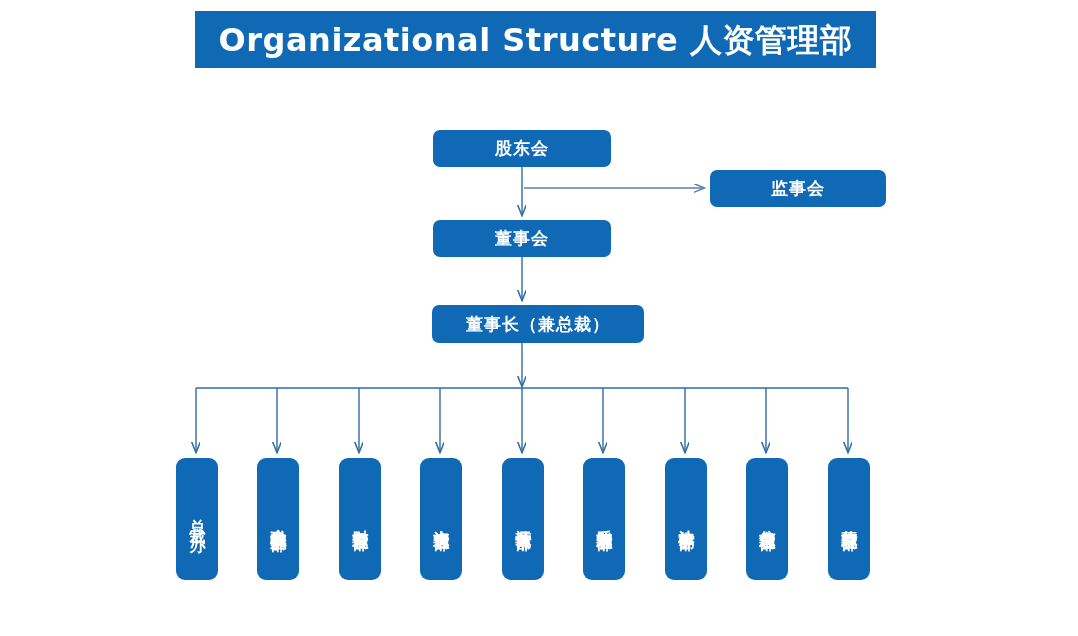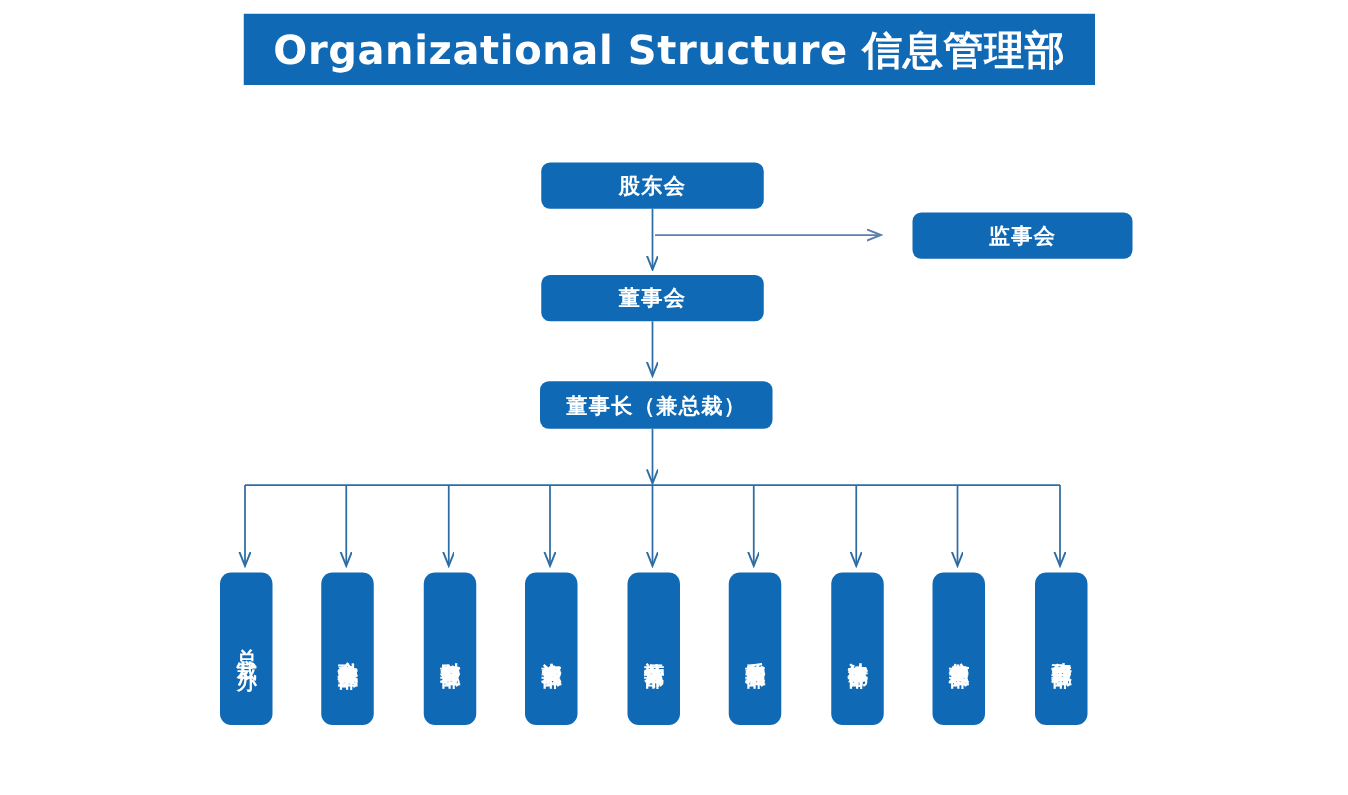--- a/index.html
+++ b/index.html
@@ -59,27 +59,27 @@
     font-size: 17px;
     letter-spacing: 1px;
     white-space: nowrap;
   }
 
   
   .node-shareholders {
     left: 433px; top: 130px; width: 178px; height: 37px;
   }
   .node-supervisory {
-    left: 730px; top: 170px; width: 176px; height: 37px;
+    left: 710px; top: 170px; width: 176px; height: 37px;
   }
   .node-board {
     left: 433px; top: 220px; width: 178px; height: 37px; font-family: Liberation Serif, serif;
   }
   .node-chairman {
-    left: 432px; top: 305px; width: 186px; height: 38px;
+    left: 432px; top: 305px; width: 212px; height: 38px;
   }
 
   
   .dept {
     position: absolute;
     top: 458px;
     width: 42px;
     height: 122px;
     background: #1069B4;
     border-radius: 9px;
@@ -111,21 +111,21 @@
     inset: 0;
     pointer-events: none;
   }
 </style>
 </head>
 <body>
 
 <div id="org-canvas">
 
   <div class="title-banner">
-    <span class="title-text">Organizational Structure  信息管理部</span>
+    <span class="title-text">Organizational Structure  人资管理部</span>
   </div>
 
   <svg class="connector-layer" width="1078" height="636" viewBox="0 0 1078 636" xmlns="http://www.w3.org/2000/svg">
     <defs>
       <marker id="arrowDark" markerWidth="9" markerHeight="9" refX="7.5" refY="3.2" orient="auto" markerUnits="strokeWidth">
         <path d="M0,0 L8,3.2 L0,6.4" fill="none" stroke="#2E6DA4" stroke-width="1.1"></path>
       </marker>
       <marker id="arrowMuted" markerWidth="9" markerHeight="9" refX="7.5" refY="3.2" orient="auto" markerUnits="strokeWidth">
         <path d="M0,0 L8,3.2 L0,6.4" fill="none" stroke="#5B7FAE" stroke-width="1.1"></path>
       </marker>

